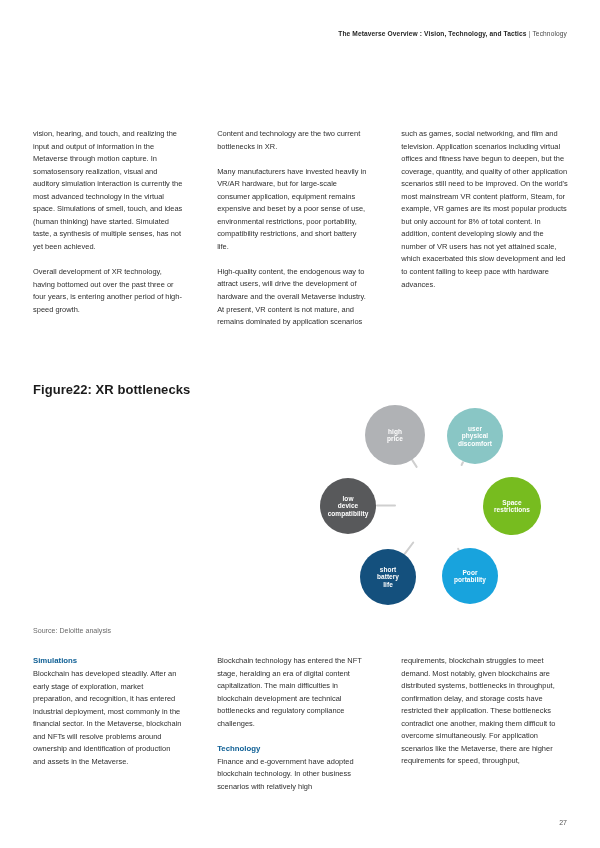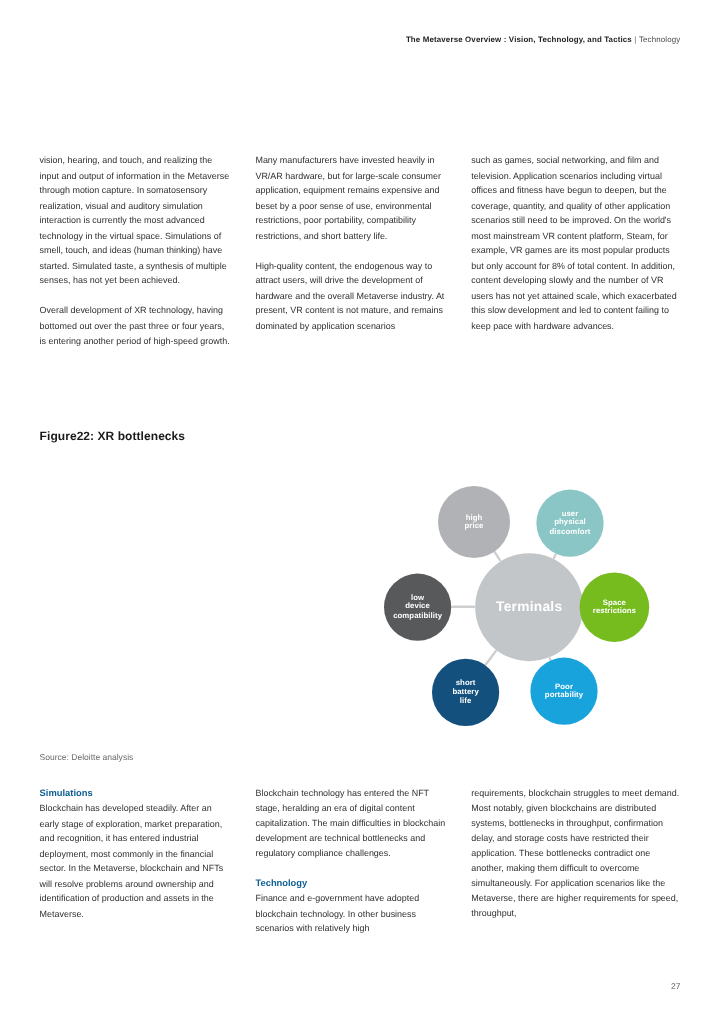--- a/index.html
+++ b/index.html
@@ -37,21 +37,21 @@
   .header .ht-main { font-weight: bold; }
   .header .ht-sep  { color: #6e6e6e; font-weight: normal; padding: 0 2px; }
   .header .ht-sub  { font-weight: normal; color: #4a4a4a; }
 
   
   .cols {
     position: absolute;
     left: 33px;
     width: 535px;
     display: flex;
-    gap: 4px;
+    gap: 16px;
   }
   .cols.top { top: 128px; }
   .cols.bottom { top: 655px; }
 
   .col {
     width: 182px;
     padding-right: 17px;
   }
   .col:last-child { padding-right: 0; }
 
@@ -70,22 +70,22 @@
     color: #0d5e94;
     font-weight: bold;
     margin: 0 0 0.5px 0;
   }
   .col h4.spaced { margin-top: 12.5px; }
 
   
   .fig-title {
     position: absolute;
     left: 33px;
-    top: 359px;
-    font-size: 10px;
+    top: 382px;
+    font-size: 13px;
     font-weight: bold;
     color: #1b1b1b;
     letter-spacing: 0.05px;
   }
 
   .figure {
     position: absolute;
     left: 33px;
     top: 394px;
     width: 535px;
@@ -158,39 +158,39 @@
   <div class="header">
     <span class="ht-main">The Metaverse Overview : Vision, Technology, and Tactics</span><span class="ht-sep">|</span><span class="ht-sub">Technology</span>
   </div>
 
   <div class="cols top">
     <div class="col">
       <p>vision, hearing, and touch, and realizing the input and output of information in the Metaverse through motion capture. In somatosensory realization, visual and auditory simulation interaction is currently the most advanced technology in the virtual space. Simulations of smell, touch, and ideas (human thinking) have started. Simulated taste, a synthesis of multiple senses, has not yet been achieved.</p>
       <p>Overall development of XR technology, having bottomed out over the past three or four years, is entering another period of high-speed growth.</p>
     </div>
     <div class="col">
+      <p>Content and technology are the two current bottlenecks in XR.</p>
       <p>Many manufacturers have invested heavily in VR/AR hardware, but for large-scale consumer application, equipment remains expensive and beset by a poor sense of use, environmental restrictions, poor portability, compatibility restrictions, and short battery life.</p>
       <p>High-quality content, the endogenous way to attract users, will drive the development of hardware and the overall Metaverse industry. At present, VR content is not mature, and remains dominated by application scenarios</p>
     </div>
     <div class="col">
       <p>such as games, social networking, and film and television. Application scenarios including virtual offices and fitness have begun to deepen, but the coverage, quantity, and quality of other application scenarios still need to be improved. On the world's most mainstream VR content platform, Steam, for example, VR games are its most popular products but only account for 8% of total content. In addition, content developing slowly and the number of VR users has not yet attained scale, which exacerbated this slow development and led to content failing to keep pace with hardware advances.</p>
     </div>
   </div>
 
   <div class="fig-title">Figure22: XR bottlenecks</div>
 
   <div class="figure">
     <div class="diagram right" id="diagram-1">
         <div class="spoke" style="left: 93.5316px; top: 73.4336px; width: 9.59905px; transform: rotate(-122.939deg);"></div>
         <div class="spoke" style="left: 137.661px; top: 70.7221px; width: 4.82031px; transform: rotate(-64.0935deg);"></div>
         <div class="spoke" style="left: 73px; top: 111.2px; width: 20px; transform: rotate(180deg);"></div>
         <div class="spoke" style="left: 163px; top: 111.2px; width: 0px; transform: rotate(0deg);"></div>
         <div class="spoke" style="left: 91.0813px; top: 147.261px; width: 15.6002px; transform: rotate(126.741deg);"></div>
         <div class="spoke" style="left: 135.223px; top: 152.774px; width: 2.76939px; transform: rotate(67.4965deg);"></div>
-        <div class="node hub" style="width: 90px; height: 90px; left: 73px; top: 67px; background: rgb(195, 198, 200);">Terminals</div>
         <div class="node leaf" style="width: 60px; height: 60px; left: 42px; top: 11px; background: rgb(176, 178, 181);">high<br>price</div>
         <div class="node leaf" style="width: 56px; height: 56px; left: 124px; top: 14px; background: rgb(137, 198, 197);">user<br>physical<br>discomfort</div>
         <div class="node leaf" style="width: 56px; height: 56px; left: -3px; top: 84px; background: rgb(88, 89, 91);">low<br>device<br>compatibility</div>
         <div class="node leaf" style="width: 58px; height: 58px; left: 160px; top: 83px; background: rgb(119, 188, 31);">Space<br>restrictions</div>
         <div class="node leaf" style="width: 56px; height: 56px; left: 37px; top: 155px; background: rgb(20, 80, 125);">short<br>battery<br>life</div>
         <div class="node leaf" style="width: 56px; height: 56px; left: 119px; top: 154px; background: rgb(24, 163, 221);">Poor<br>portability</div>
       </div>
   </div>
 
   <div class="source">Source: Deloitte analysis</div>

